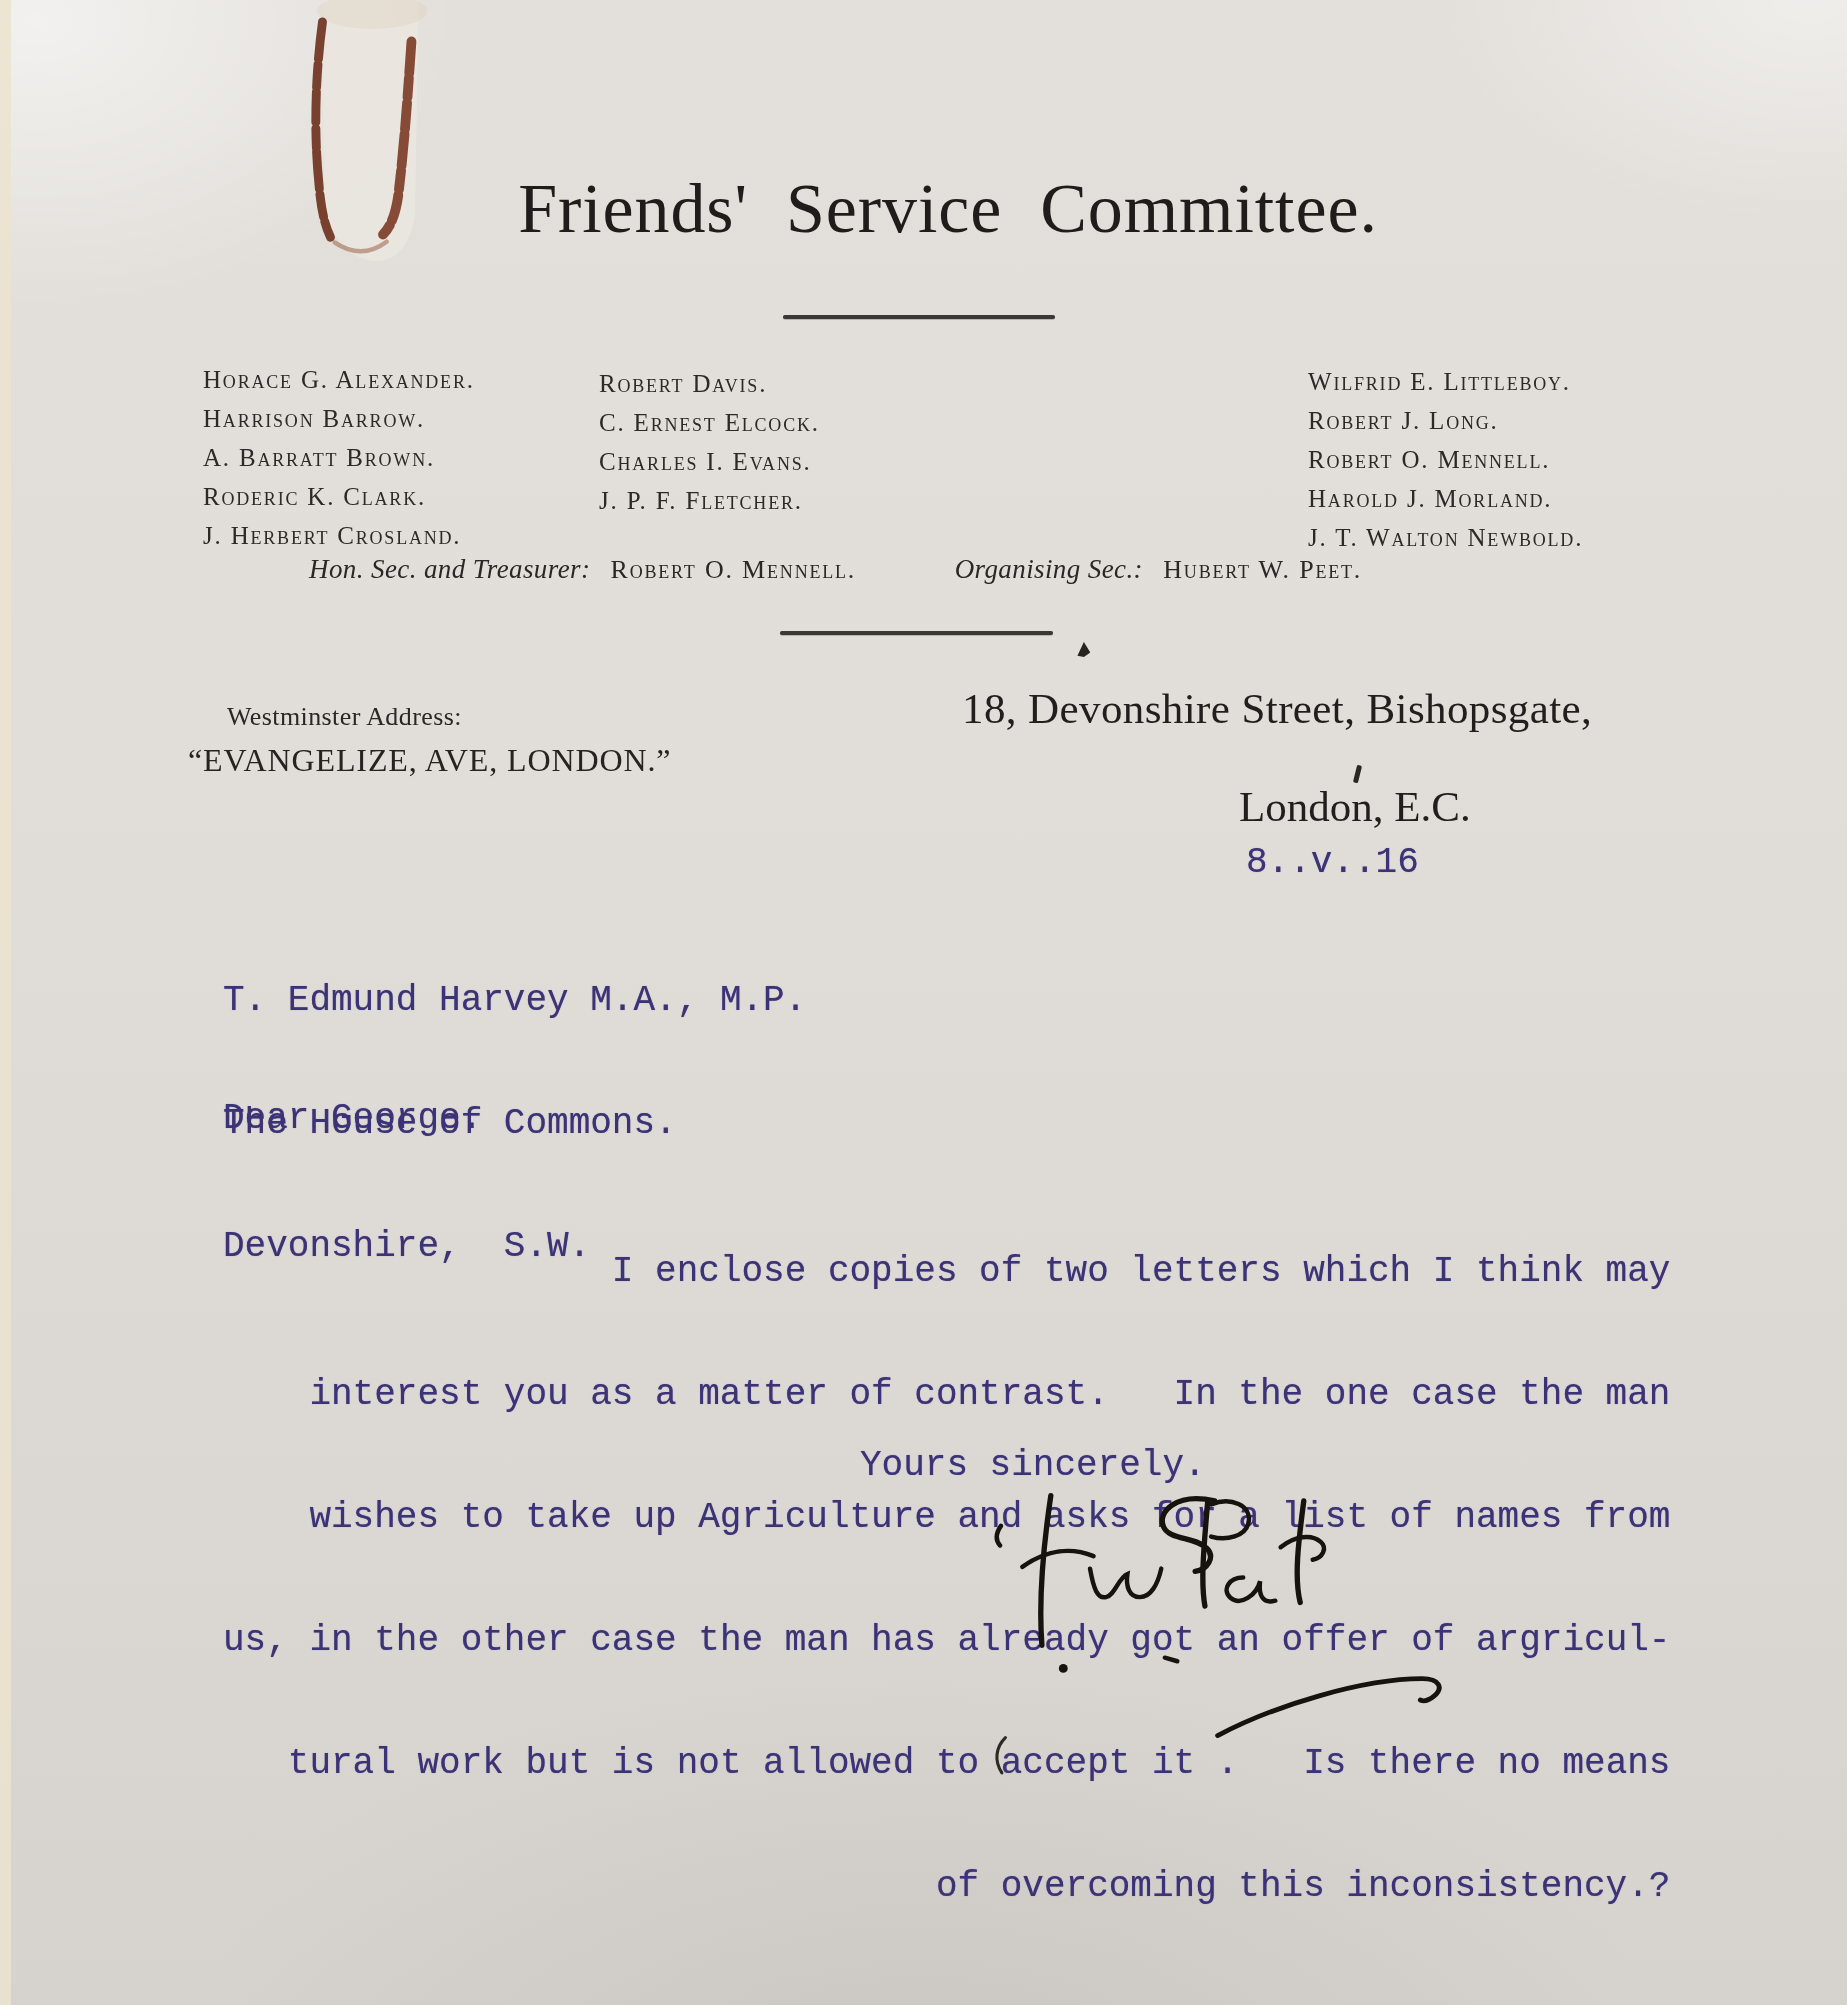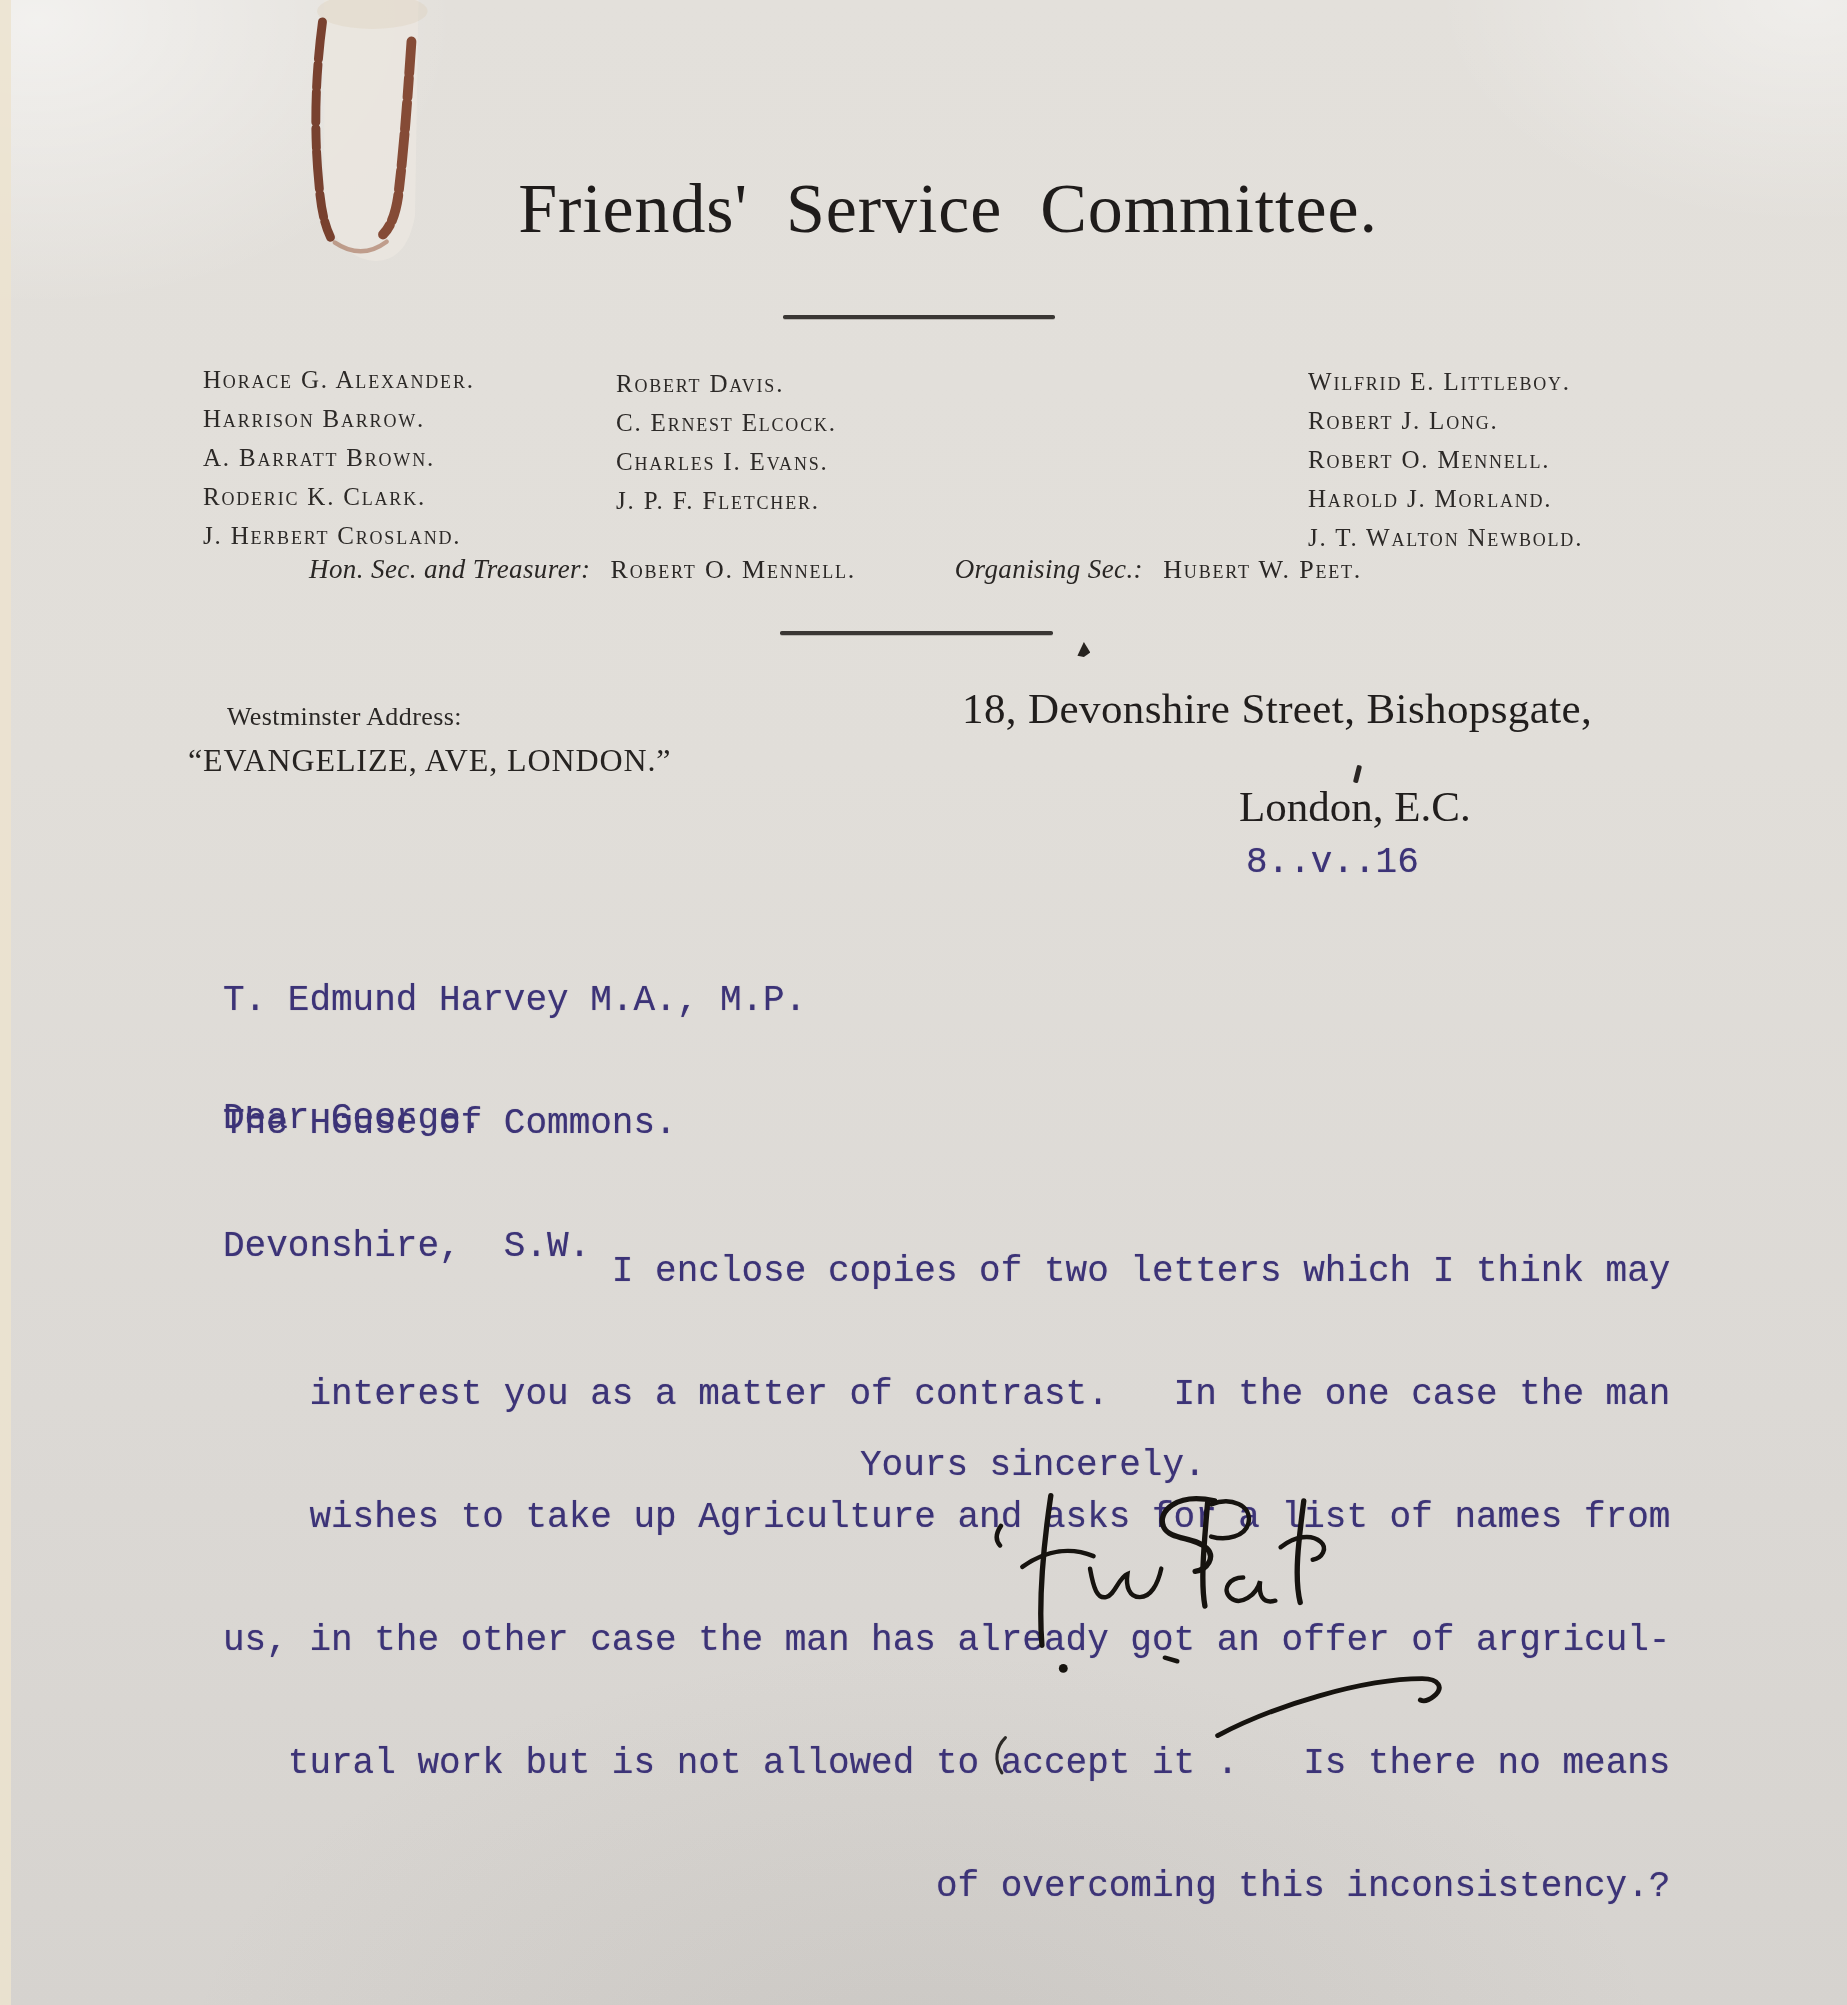--- a/index.html
+++ b/index.html
@@ -77,21 +77,21 @@
   <div class="abs rule" style="left:783px;top:315px;width:272px;"></div>
 
   <div class="abs namecol" style="left:203px;top:360px;">
     <div>Horace G. Alexander.</div>
     <div>Harrison Barrow.</div>
     <div>A. Barratt Brown.</div>
     <div>Roderic K. Clark.</div>
     <div>J. Herbert Crosland.</div>
   </div>
 
-  <div class="abs namecol" style="left:616px;top:364px;">
+  <div class="abs namecol" style="left:599px;top:364px;">
     <div>Robert Davis.</div>
     <div>C. Ernest Elcock.</div>
     <div>Charles I. Evans.</div>
     <div>J. P. F. Fletcher.</div>
   </div>
 
 
   <div class="abs officers">
     <span class="lbl">Hon. Sec. and Treasurer:</span>
     <span>&nbsp;</span>

